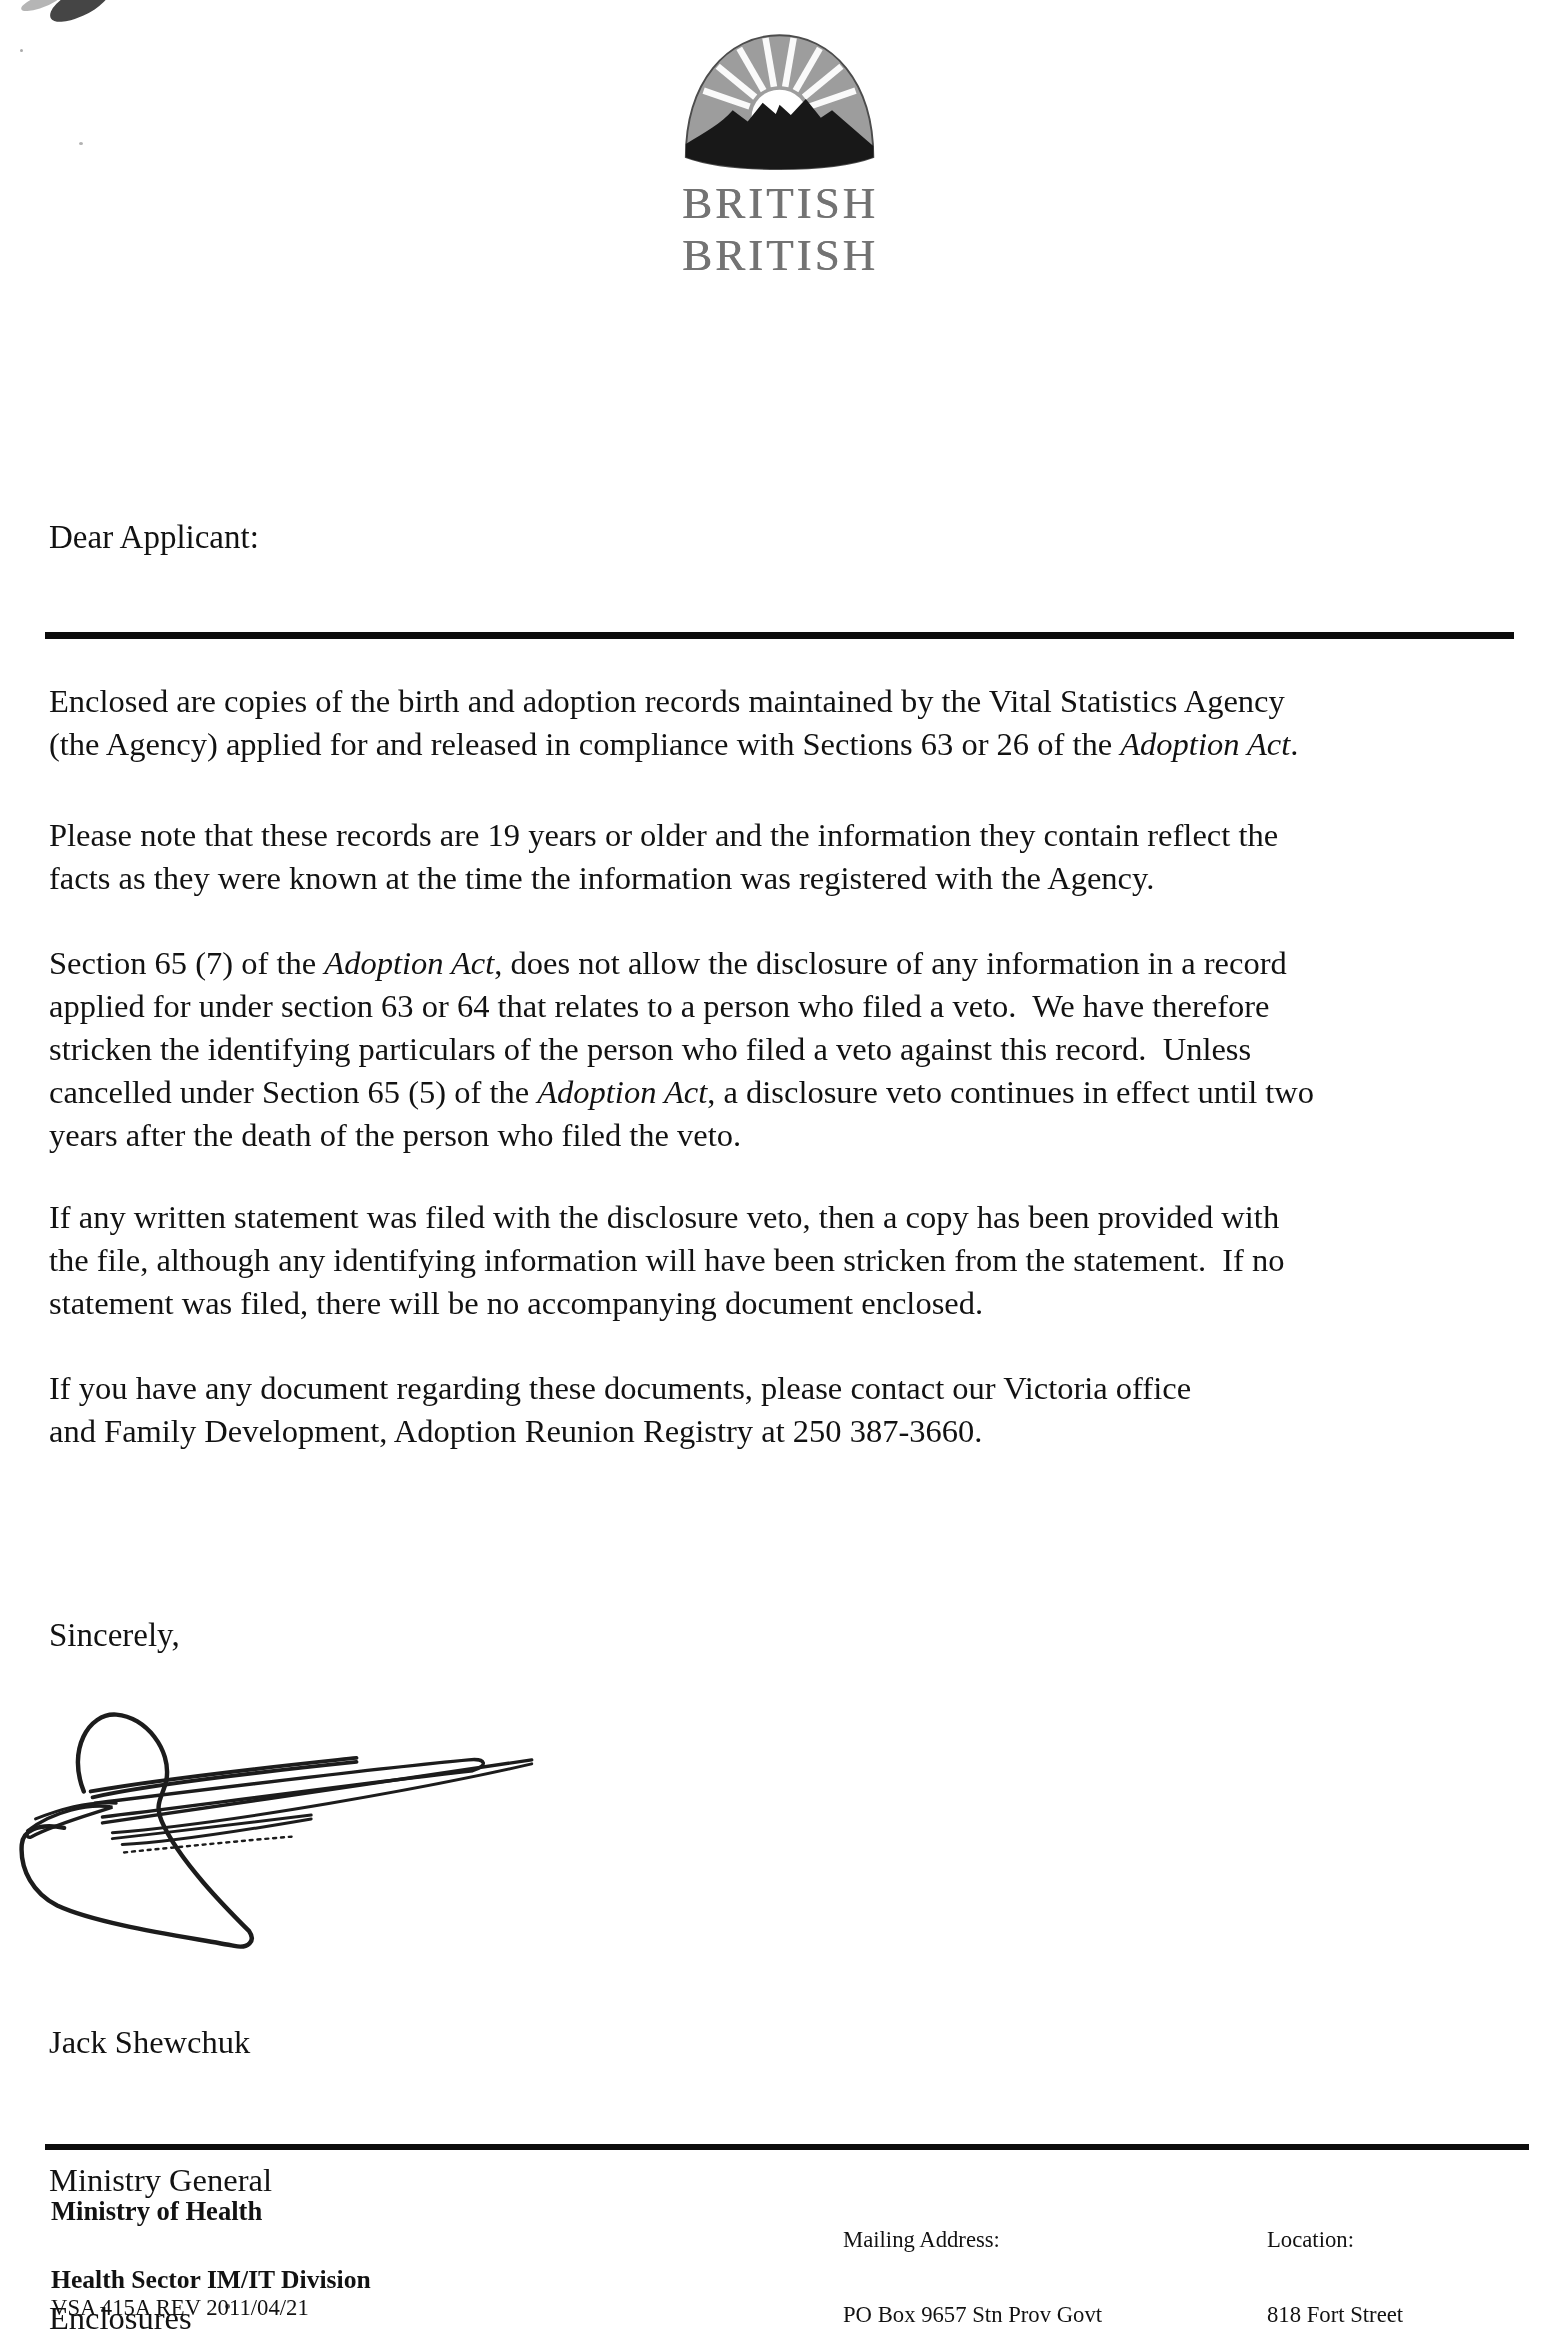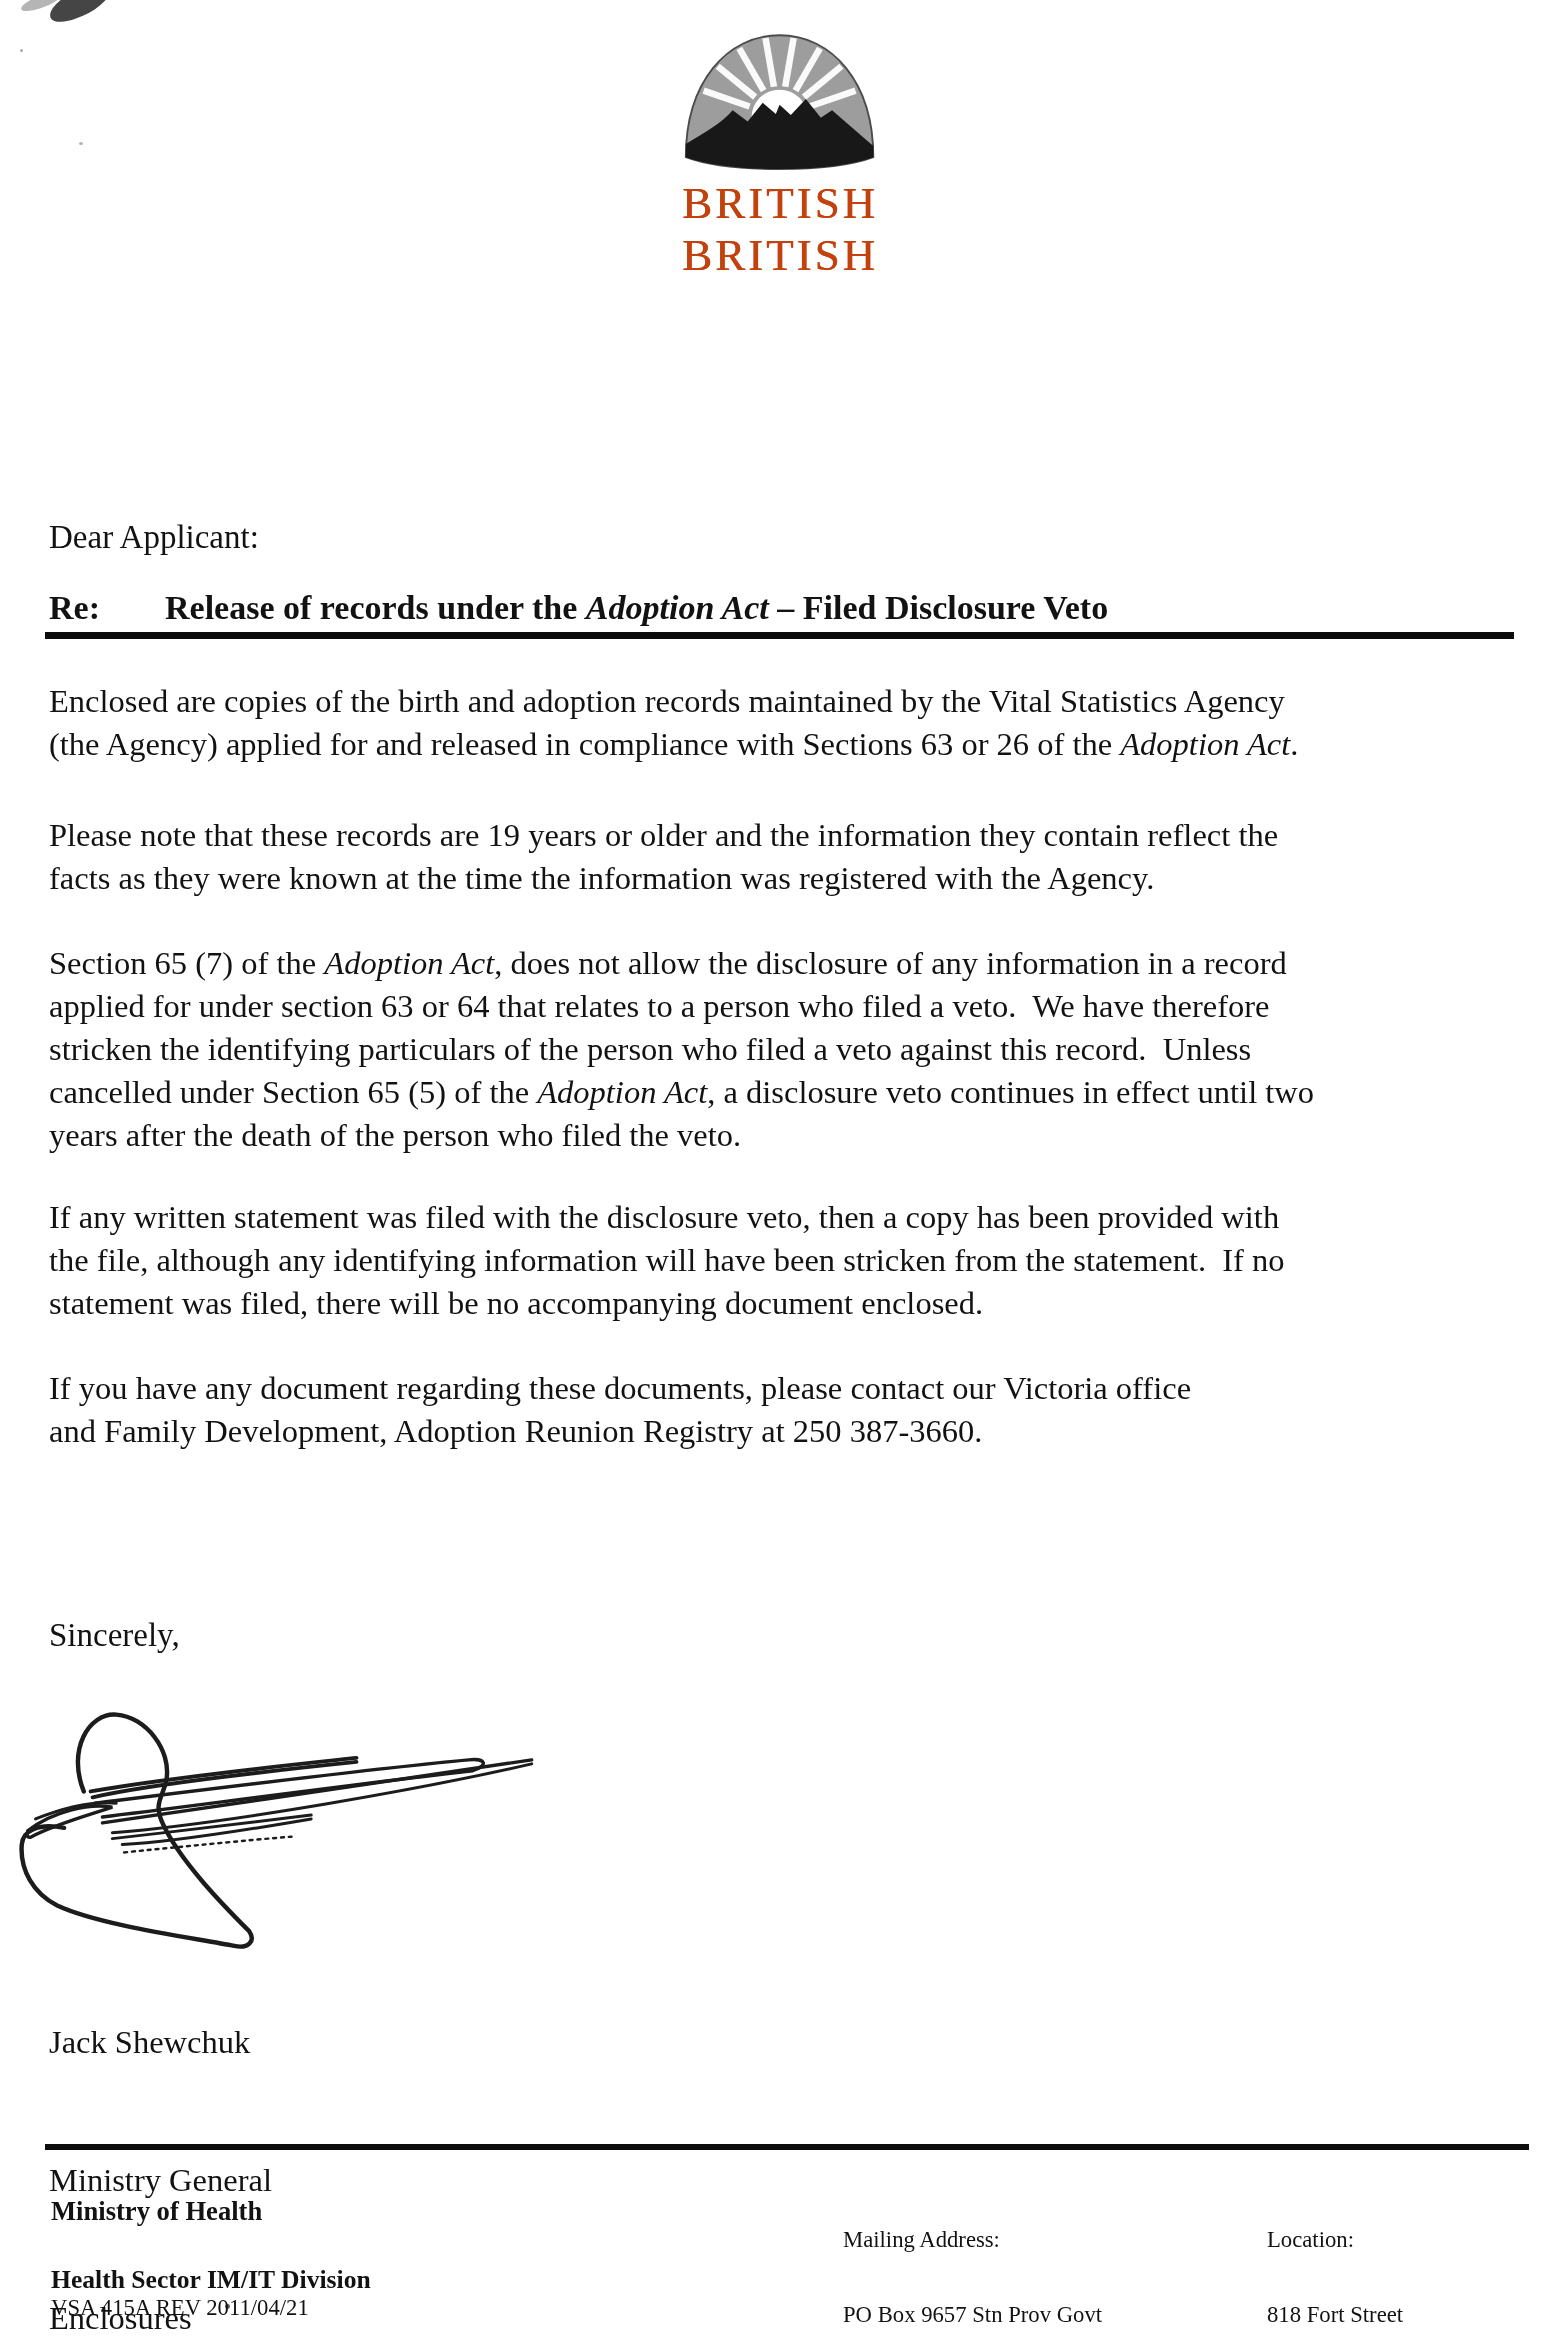--- a/index.html
+++ b/index.html
@@ -17,21 +17,21 @@
   .smudge{position:absolute;background:#2b2b2b;border-radius:60% 40% 55% 45%;}
   .smudge-a{left:47px;top:-9.9px;width:65px;height:25.6px;transform:rotate(-24deg);opacity:.88;}
   .smudge-b{left:19.7px;top:-3.9px;width:41px;height:11.8px;transform:rotate(-18deg);opacity:.35;}
   .speck{position:absolute;background:#555;border-radius:50%;}
   .speck-a{left:19.7px;top:49px;width:3px;height:3px;opacity:.5;}
   .speck-b{left:79px;top:142px;width:3.9px;height:3px;opacity:.45;}
   .speck-footer{left:225px;top:2304px;width:4.9px;height:4.9px;background:#2f2f2f;border-radius:50%;opacity:.8;}
   
   .logo{position:absolute;left:50%;top:23.6px;transform:translateX(-50%);text-align:center;width:414px;}
   .crest{display:block;margin:0 auto;}
-  .wordmark{margin-top:7.9px;font-size:45px;line-height:44px;letter-spacing:3px;color:#c2410c;
+  .wordmark{margin-top:7.9px;font-size:45px;line-height:44px;letter-spacing:3px;color:#737373;
             text-shadow:0.5px 0 0 currentColor;}
   
   .abs{position:absolute;}
   .body-text{font-size:32.5px;line-height:43px;white-space:pre;}
   .salutation{left:49px;top:519px;font-size:33px;}
   .subject{left:49px;top:589px;font-size:34px;font-weight:bold;white-space:pre;}
   .subject .re{display:inline-block;width:116px;}
   .subject-underline{left:45px;top:632px;width:1469px;height:6.9px;background:#0b0b0b;}
   .it{font-style:italic;}
   .p0{left:49px;top:680px;}
@@ -84,21 +84,20 @@
       <circle cx="114" cy="100" r="30" fill="#ffffff"></circle>
 
       <path d="M14,142 L14,128 C34,116 52,106 64,92 L80,104 L96,84 L110,96 L114,86 L126,97 L142,80 L158,100 L170,92 C186,106 200,118 214,130 L214,142 C168,159 60,159 14,142 Z" fill="#181818"></path>
     </svg>
     <div class="wordmark">BRITISH</div>
     <div class="wordmark">BRITISH</div>
   </div>
 
   <div class="abs salutation">Dear Applicant:</div>
 
-  <div class="abs subject"><span class="re">Re:</span><span><span>Release of records under the </span><span class="it">Adoption Act</span><span> – Filed Disclosure Veto</span></span></div>
   <div class="abs subject-underline"></div>
 
   <div class="abs body-text p0"><div class="tline"><span>Enclosed are copies of the birth and adoption records maintained by the Vital Statistics Agency</span></div><div class="tline"><span>(the Agency) applied for and released in compliance with Sections 63 or 26 of the </span><span class="it">Adoption Act</span><span>.</span></div></div>
   <div class="abs body-text p1"><div class="tline"><span>Please note that these records are 19 years or older and the information they contain reflect the</span></div><div class="tline"><span>facts as they were known at the time the information was registered with the Agency.</span></div></div>
   <div class="abs body-text p2"><div class="tline"><span>Section 65 (7) of the </span><span class="it">Adoption Act</span><span>, does not allow the disclosure of any information in a record</span></div><div class="tline"><span>applied for under section 63 or 64 that relates to a person who filed a veto.  We have therefore</span></div><div class="tline"><span>stricken the identifying particulars of the person who filed a veto against this record.  Unless</span></div><div class="tline"><span>cancelled under Section 65 (5) of the </span><span class="it">Adoption Act</span><span>, a disclosure veto continues in effect until two</span></div><div class="tline"><span>years after the death of the person who filed the veto.</span></div></div>
   <div class="abs body-text p3"><div class="tline"><span>If any written statement was filed with the disclosure veto, then a copy has been provided with</span></div><div class="tline"><span>the file, although any identifying information will have been stricken from the statement.  If no</span></div><div class="tline"><span>statement was filed, there will be no accompanying document enclosed.</span></div></div>
   <div class="abs body-text p4"><div class="tline"><span>If you have any document regarding these documents, please contact our Victoria office</span></div><div class="tline"><span>and Family Development, Adoption Reunion Registry at 250 387-3660.</span></div></div>
 
   <div class="abs closing">Sincerely,</div>
 

